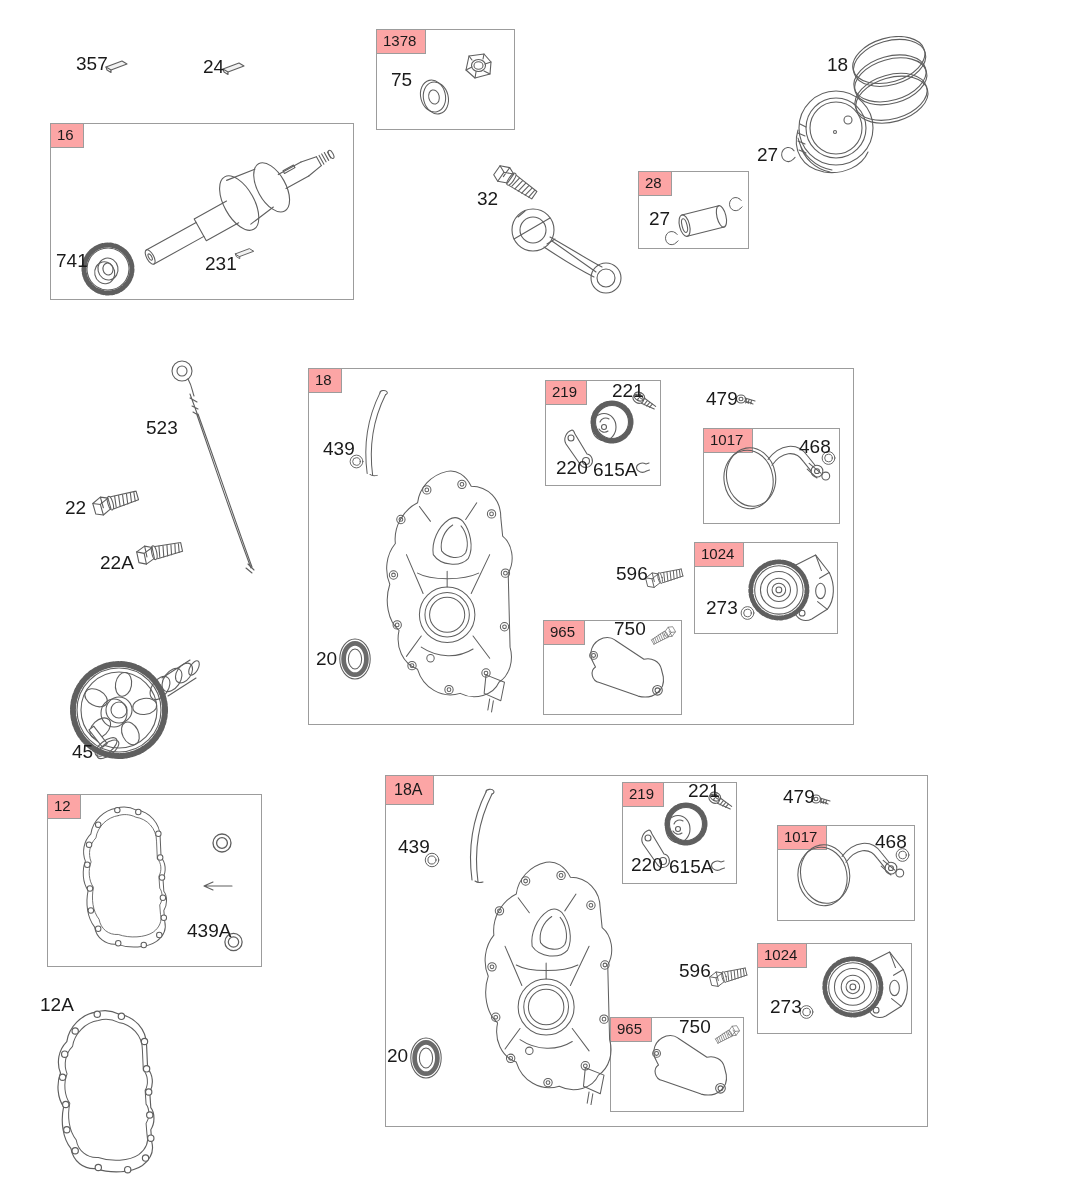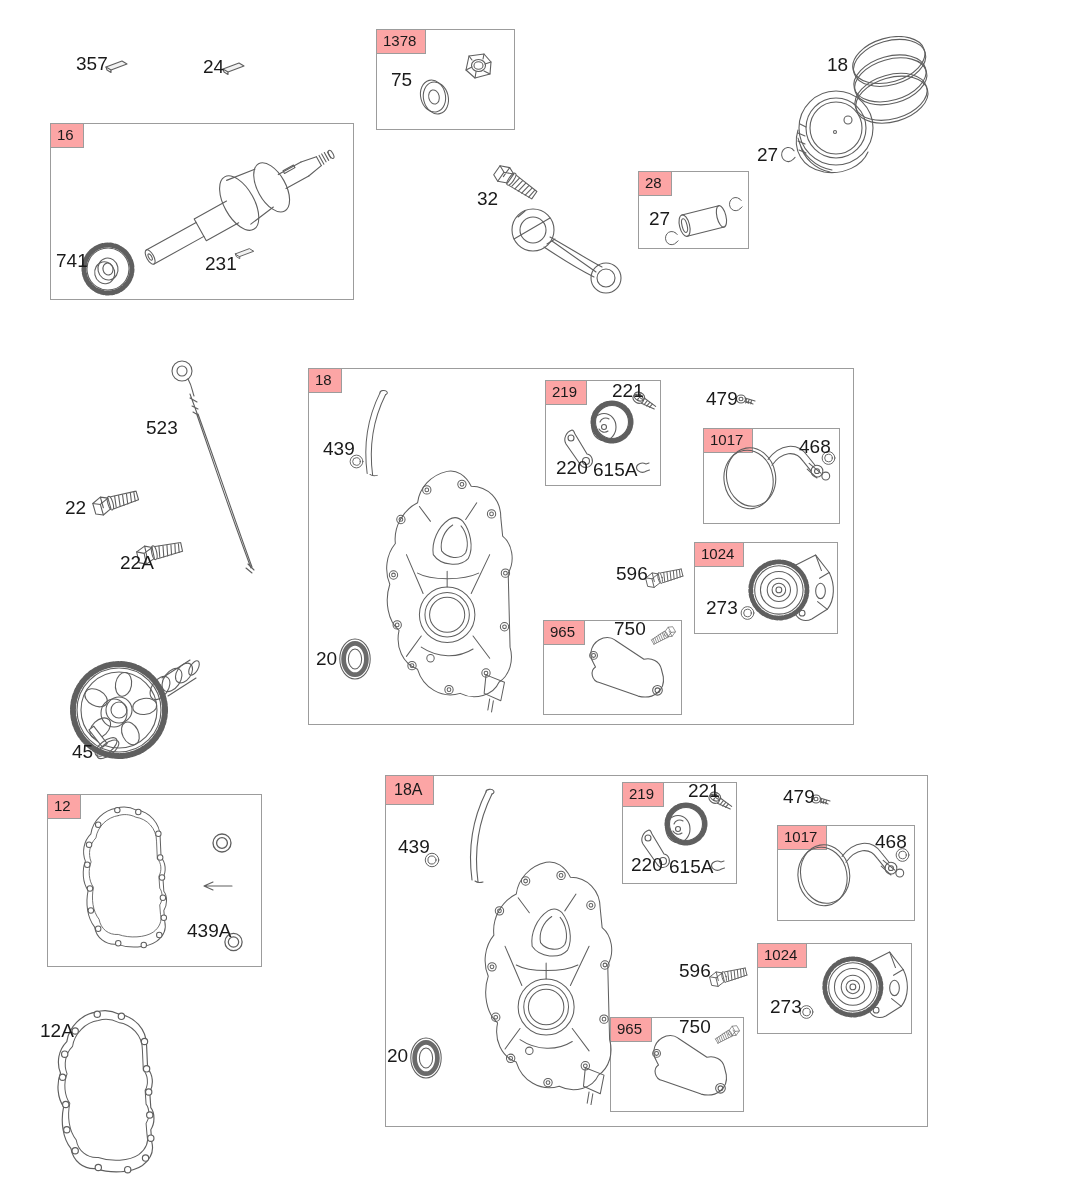--- a/index.html
+++ b/index.html
@@ -507,24 +507,24 @@
   <span class="co" style="left:203px;top:57px">24</span>
   <span class="co" style="left:391px;top:70px">75</span>
   <span class="co" style="left:827px;top:55px">18</span>
   <span class="co" style="left:757px;top:145px">27</span>
   <span class="co" style="left:56px;top:251px">741</span>
   <span class="co" style="left:205px;top:254px">231</span>
   <span class="co" style="left:477px;top:189px">32</span>
   <span class="co" style="left:649px;top:209px">27</span>
   <span class="co" style="left:146px;top:418px">523</span>
   <span class="co" style="left:65px;top:498px">22</span>
-  <span class="co" style="left:120px;top:553px">22A</span>
+  <span class="co" style="left:100px;top:553px">22A</span>
   <span class="co" style="left:72px;top:742px">45</span>
   <span class="co" style="left:187px;top:921px">439A</span>
-  <span class="co" style="left:40px;top:1021px">12A</span>
+  <span class="co" style="left:40px;top:995px">12A</span>
 
   <span class="co" style="left:323px;top:439px">439</span>
   <span class="co" style="left:316px;top:649px">20</span>
   <span class="co" style="left:616px;top:564px">596</span>
   <span class="co" style="left:706px;top:389px">479</span>
   <span class="co" style="left:612px;top:381px">221</span>
   <span class="co" style="left:556px;top:458px">220</span>
   <span class="co" style="left:593px;top:460px">615A</span>
   <span class="co" style="left:799px;top:437px">468</span>
   <span class="co" style="left:706px;top:598px">273</span>

